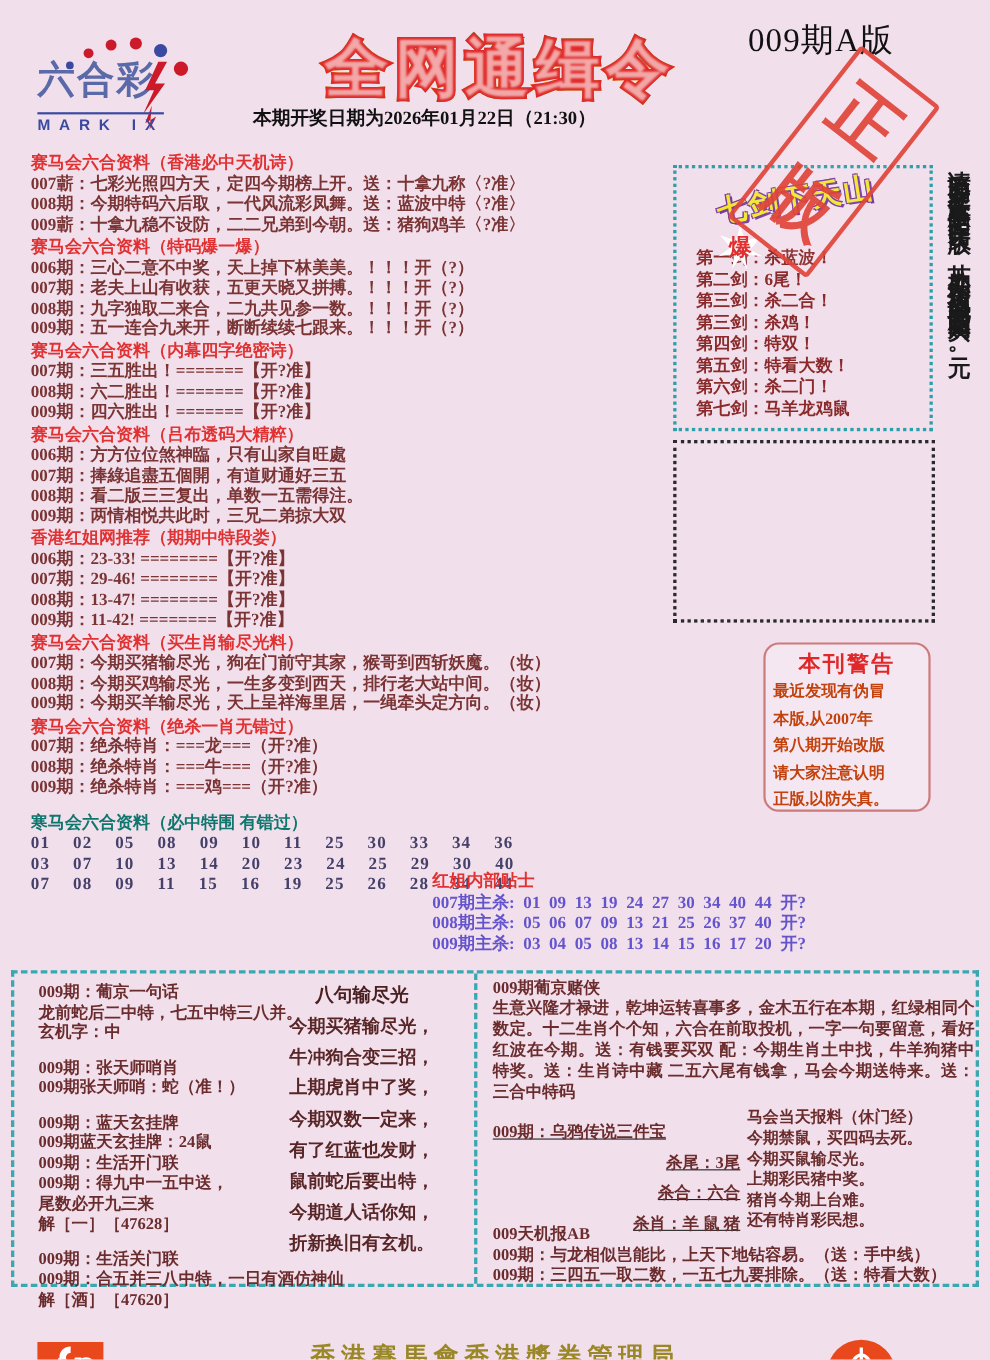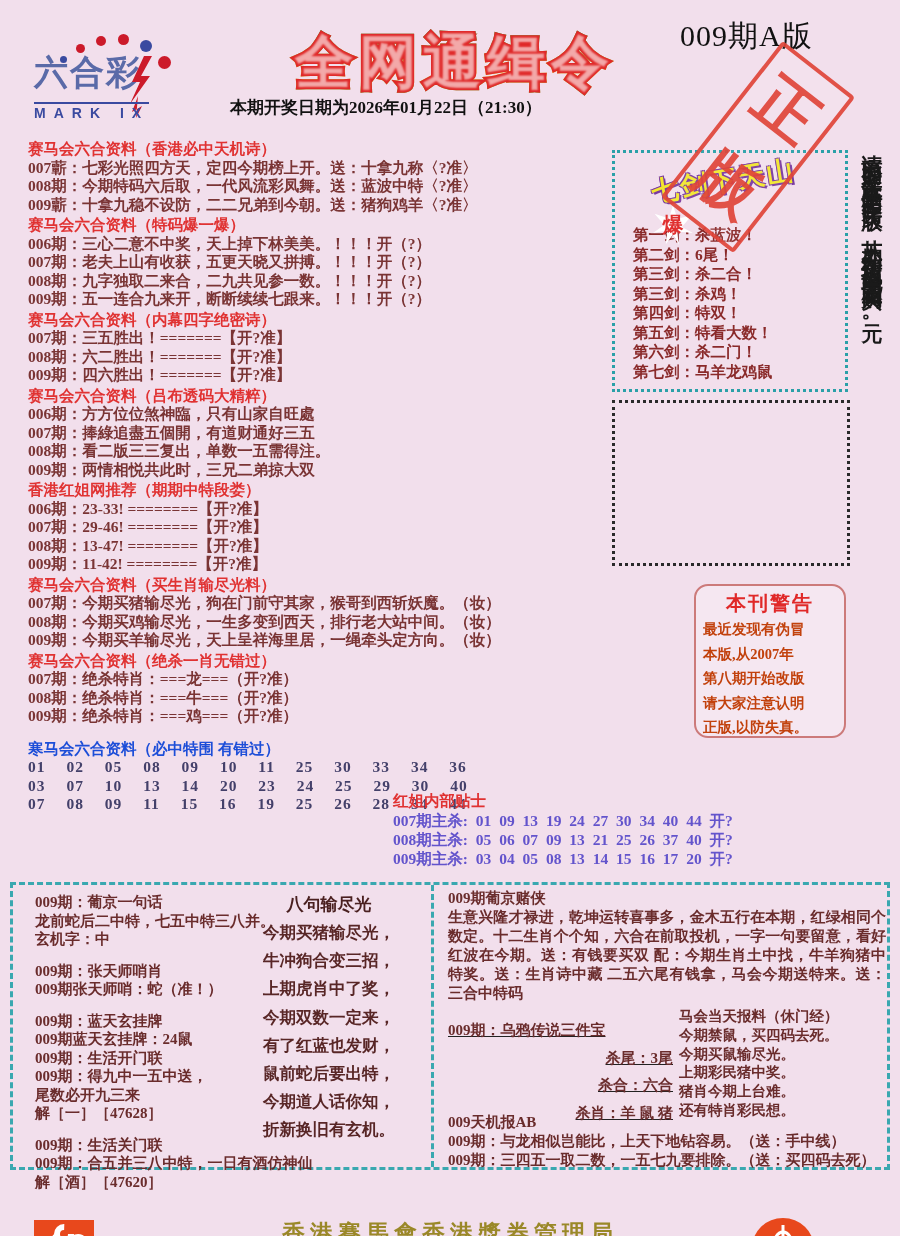--- a/index.html
+++ b/index.html
@@ -36,21 +36,21 @@
     border:4px solid #e0453a; border-radius:4px;
     transform:rotate(38deg); transform-origin:center;
     display:flex; flex-direction:column; align-items:center; justify-content:space-around;
     color:#e0453a; font-size:62px; font-weight:bold; opacity:.92;
     background:rgba(255,255,255,.06); z-index:5;
   }
   
   .left-col { position:absolute; left:28px; top:140px; width:585px; }
   .sec { margin-bottom:2px; }
   .sec-title { font-size:15.5px; font-weight:bold; color:#e03232; line-height:18.5px; }
-  .sec-title.blue { color:#1d4ed8; }
+  .sec-title.blue { color:#0f766e; }
   .sec .line { font-size:15.5px; font-weight:bold; color:#7a3434; line-height:18.5px; white-space:nowrap; }
   .sec.nums { margin-top:14px; }
   .sec.nums .line { color:#44406a; word-spacing:16px; letter-spacing:1px; }
   .hongjie { position:absolute; left:393px; top:792px; width:480px; }
   .hongjie .sec-title { color:#e03232; }
   .hongjie .line { font-size:15.5px; font-weight:bold; color:#6354cc; line-height:19px; white-space:nowrap; word-spacing:4px; }
   
   .swords-box {
     position:absolute; left:612px; top:150px; width:236px; height:242px;
     border:3px dotted #2aa0a8; padding:6px 0 0 18px; z-index:2;
@@ -303,21 +303,21 @@
         <div class="line">马会当天报料（休门经）</div>
         <div class="line">今期禁鼠，买四码去死。</div>
         <div class="line">今期买鼠输尽光。</div>
         <div class="line">上期彩民猪中奖。</div>
         <div class="line">猪肖今期上台难。</div>
         <div class="line">还有特肖彩民想。</div>
       </div>
     <div class="tianji">
         <div class="line">009天机报AB</div>
         <div class="line">009期：与龙相似岂能比，上天下地钻容易。（送：手中线）</div>
-        <div class="line">009期：三四五一取二数，一五七九要排除。（送：买四码去死）</div>
+        <div class="line">009期：三四五一取二数，一五七九要排除。（送：特看大数）</div>
       </div>
   </div>
 </div>
 
 <div class="footer">
   <div class="f-logo-left">
     <svg width="52" height="52" viewBox="0 0 52 52">
       <g stroke="#fff" stroke-width="6" fill="none">
         <circle cx="26" cy="11" r="7" stroke-dasharray="33 11"></circle>
         <circle cx="40" cy="21" r="7" stroke-dasharray="33 11" transform="rotate(72 40 21)"></circle>

